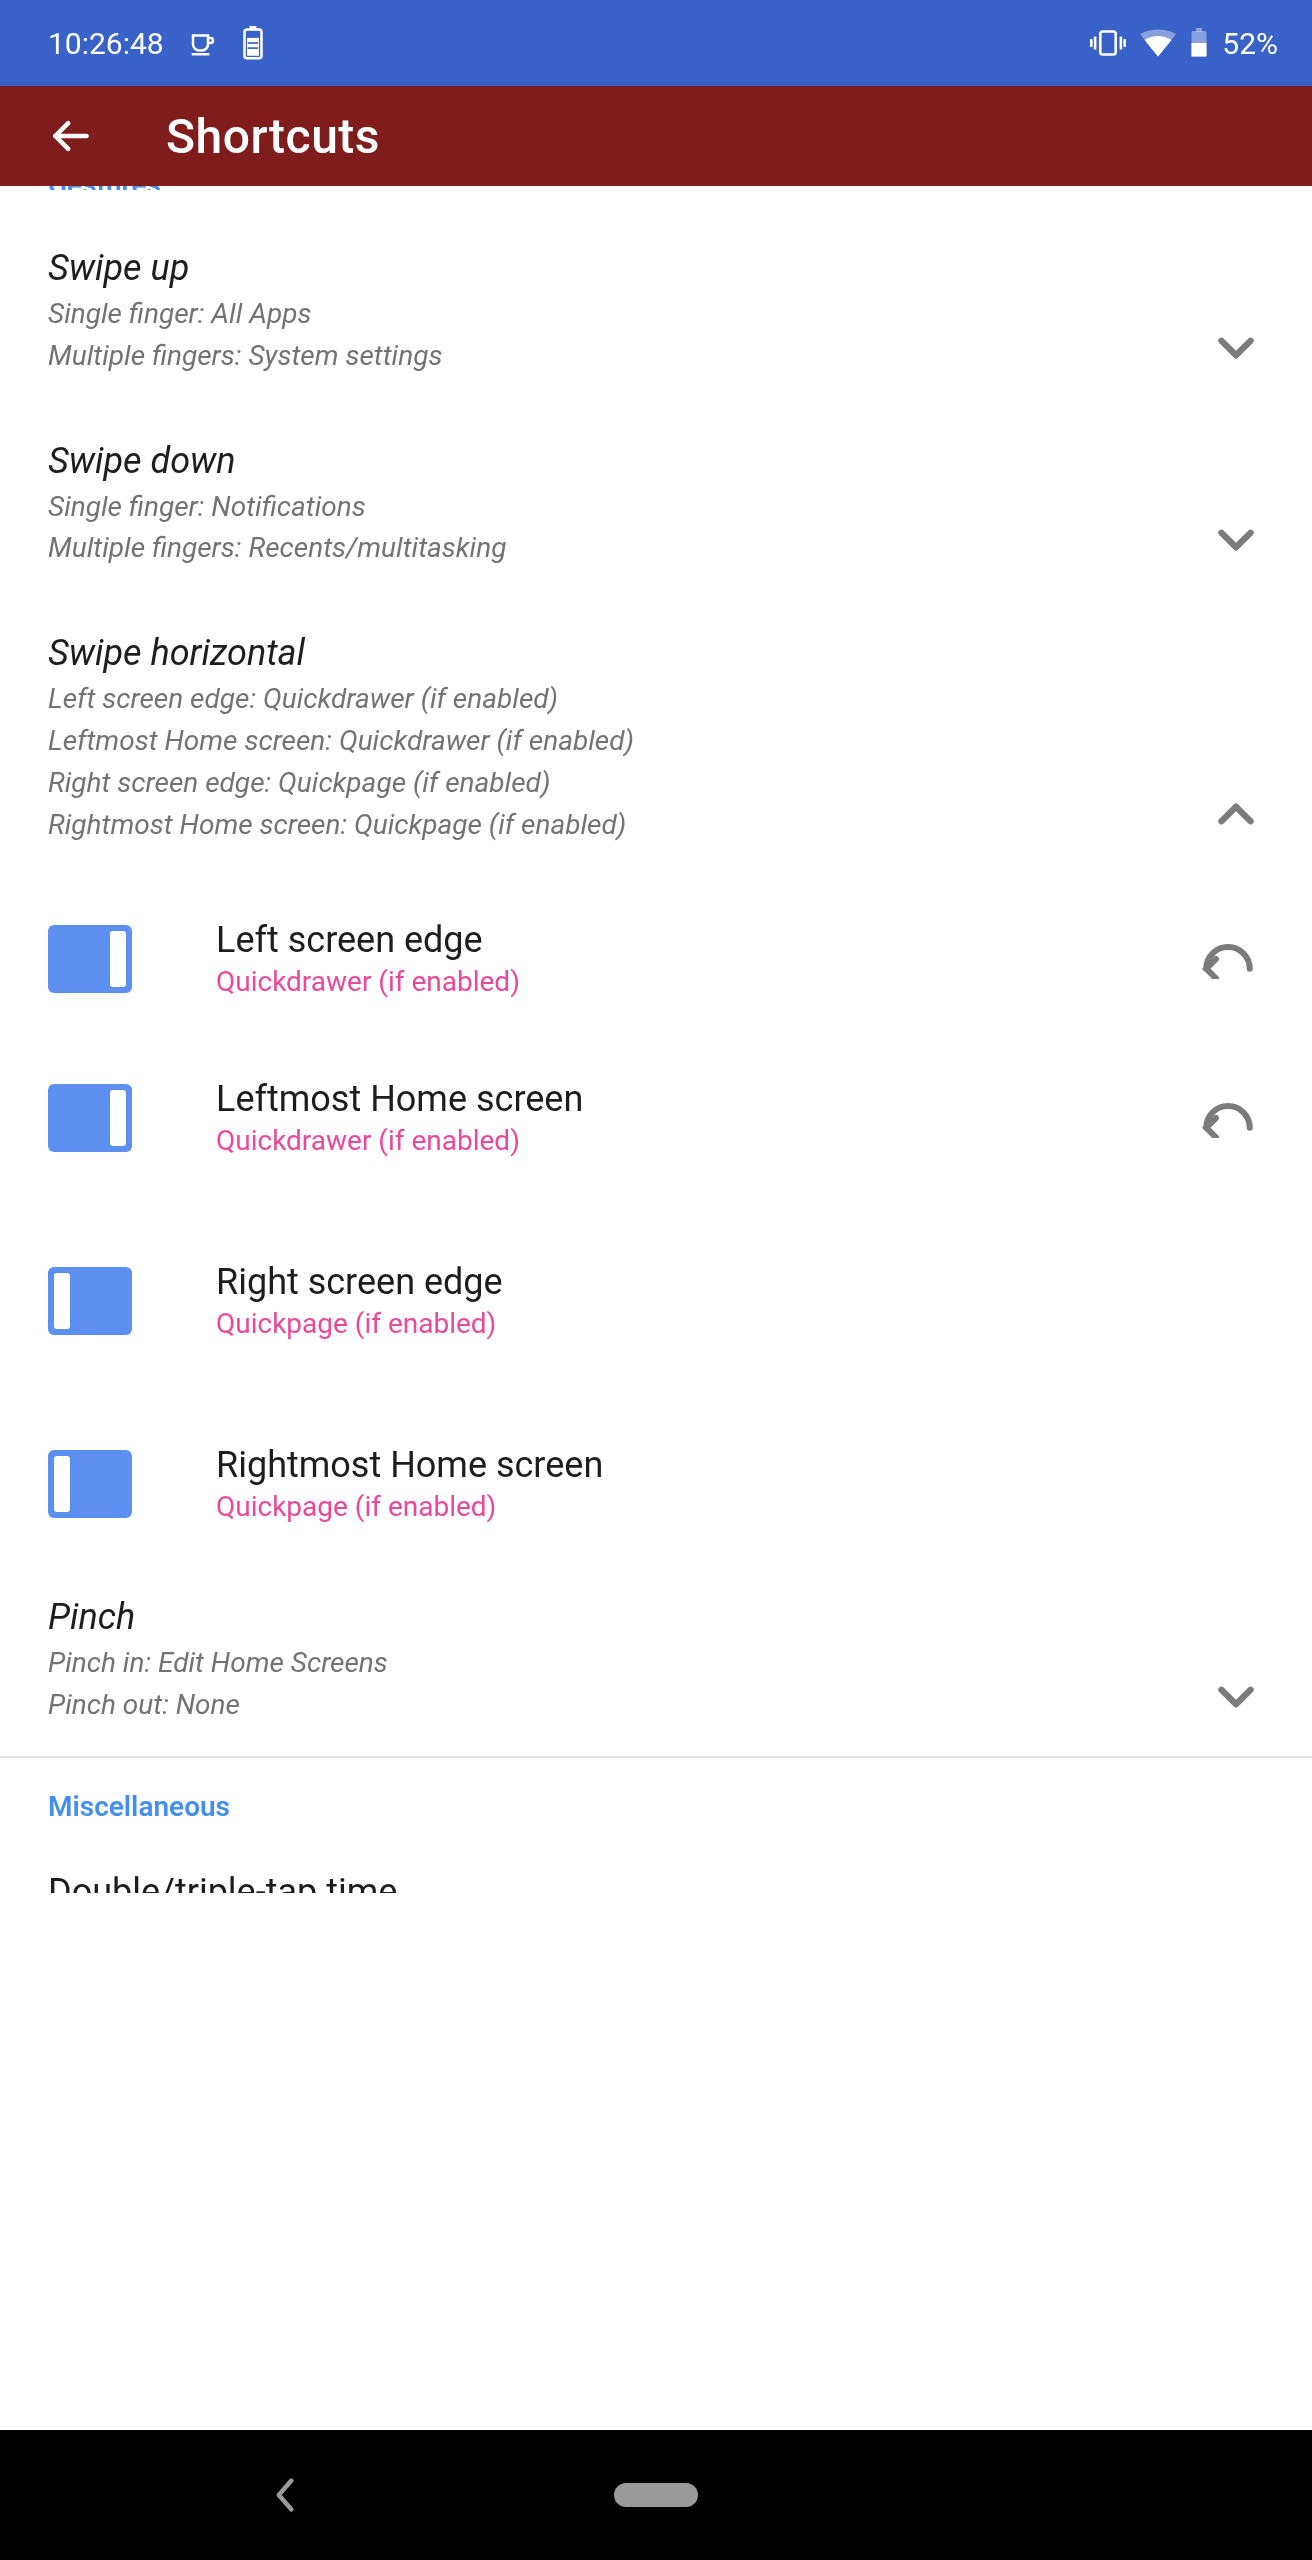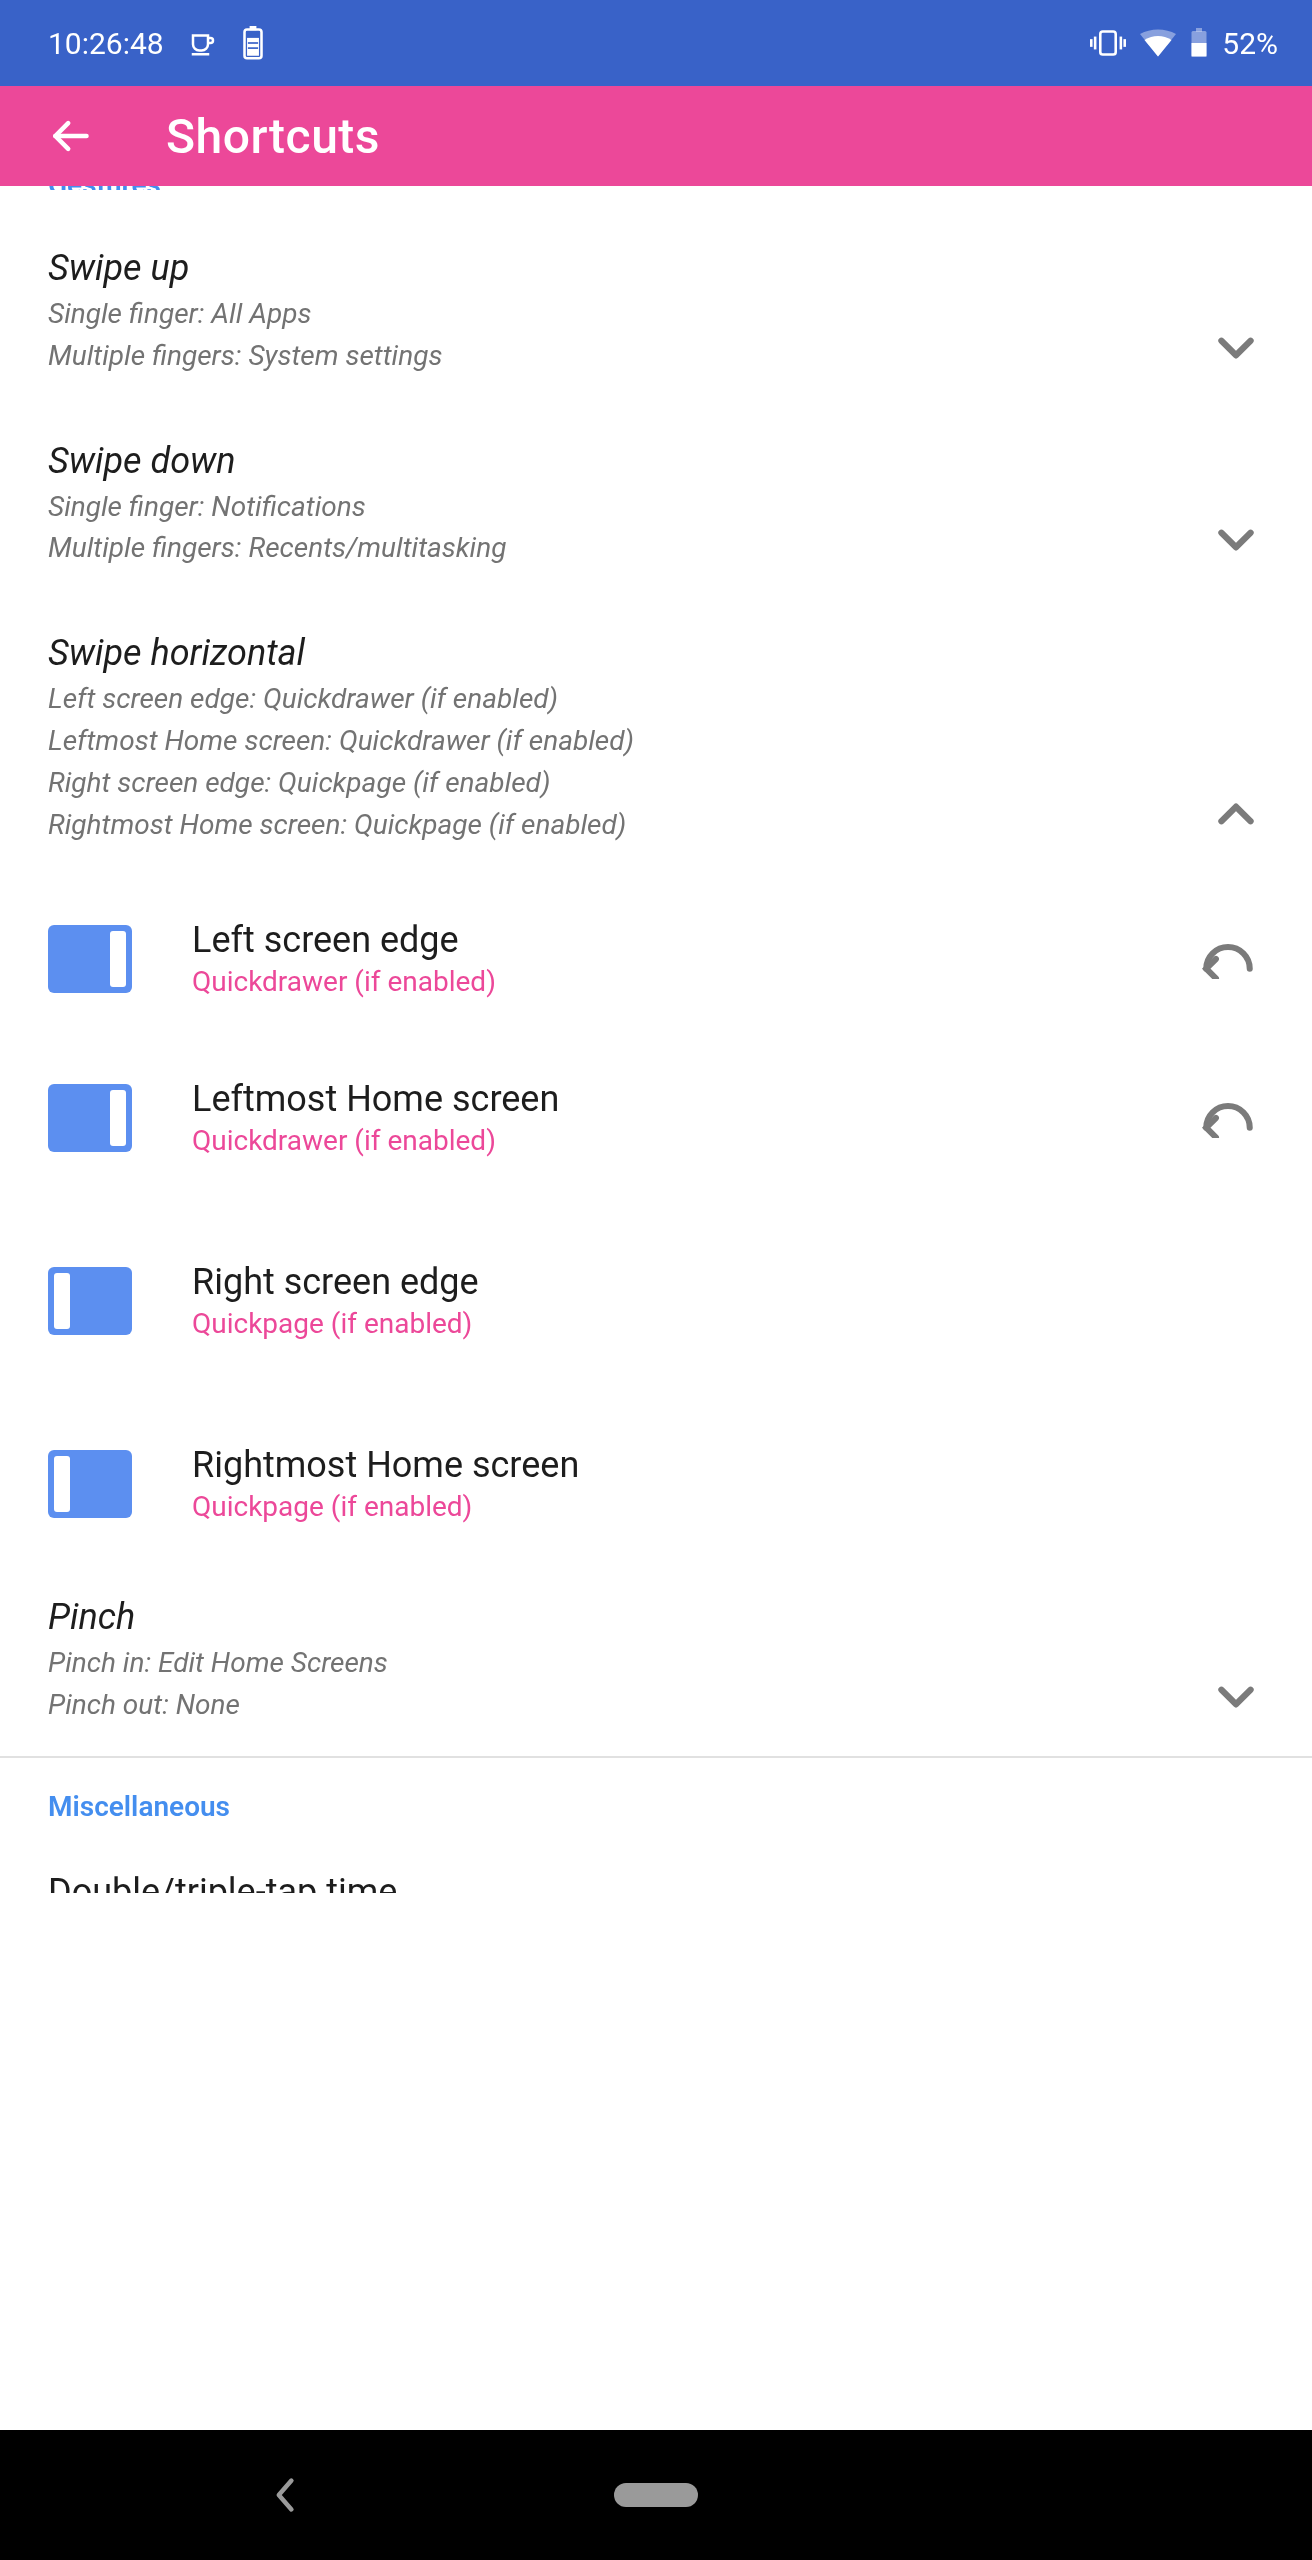--- a/index.html
+++ b/index.html
@@ -25,21 +25,21 @@
   }
   .statusbar-left, .statusbar-right {
     display: flex;
     align-items: center;
     gap: 24px;
   }
   .statusbar-right { gap: 14px; }
   .appbar {
     width: 100%;
     height: 100px;
-    background: #ec4899;
+    background: #7f1d1d;
     display: flex;
     align-items: center;
     padding-left: 48px;
     gap: 74px;
     color: #ffffff;
   }
   .appbar-title {
     font-size: 48px;
     font-weight: 500;
     letter-spacing: 0.5px;
@@ -112,21 +112,21 @@
   .toggle-handle {
     position: absolute;
     top: 6px;
     width: 16px;
     height: 56px;
     background: #ffffff;
     border-radius: 3px;
   }
   .toggle-on .toggle-handle { right: 6px; }
   .toggle-off .toggle-handle { left: 6px; }
-  .subrow-text { flex: 1; min-width: 0; }
+  .subrow-text { flex: 1; min-width: 0; margin-left: 24px; }
   .subrow-title {
     font-size: 36px;
     color: #1d1d1d;
   }
   .subrow-sub {
     font-size: 28px;
     color: #ec4899;
     margin-top: 4px;
   }
   .undo {

